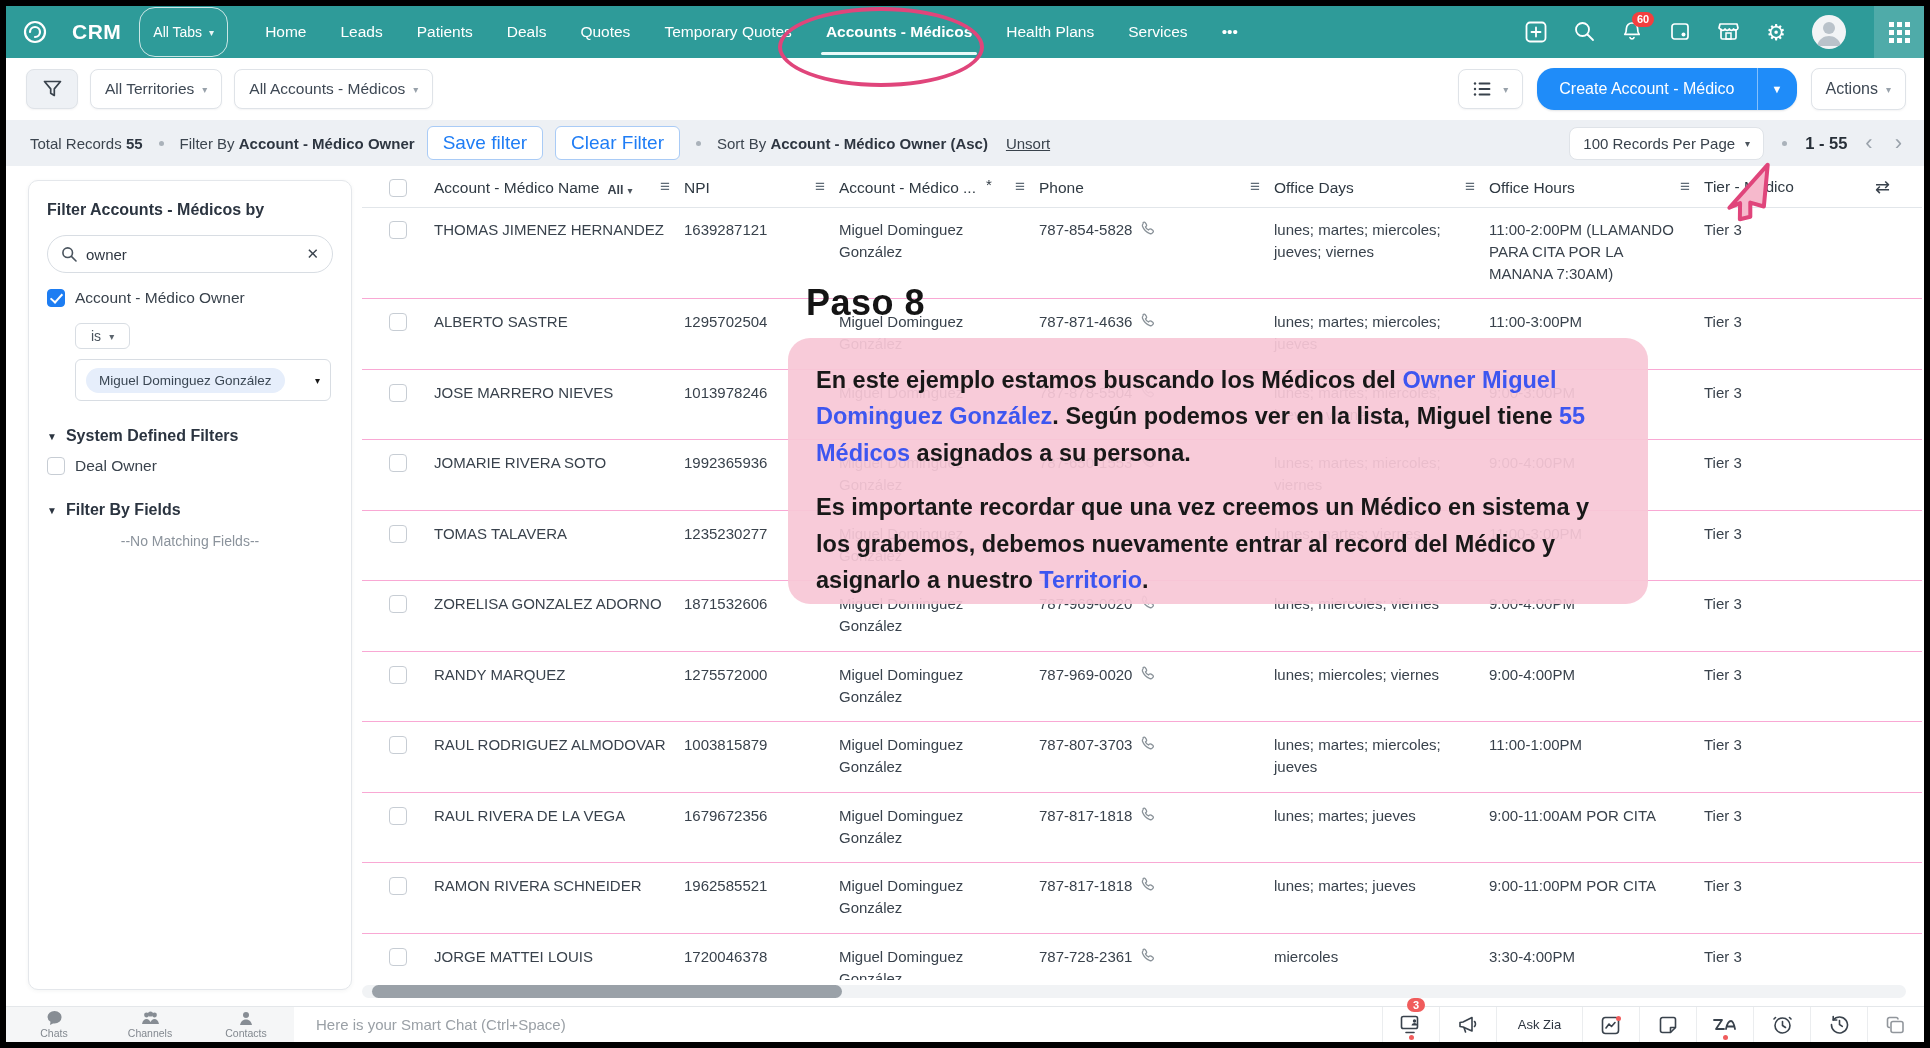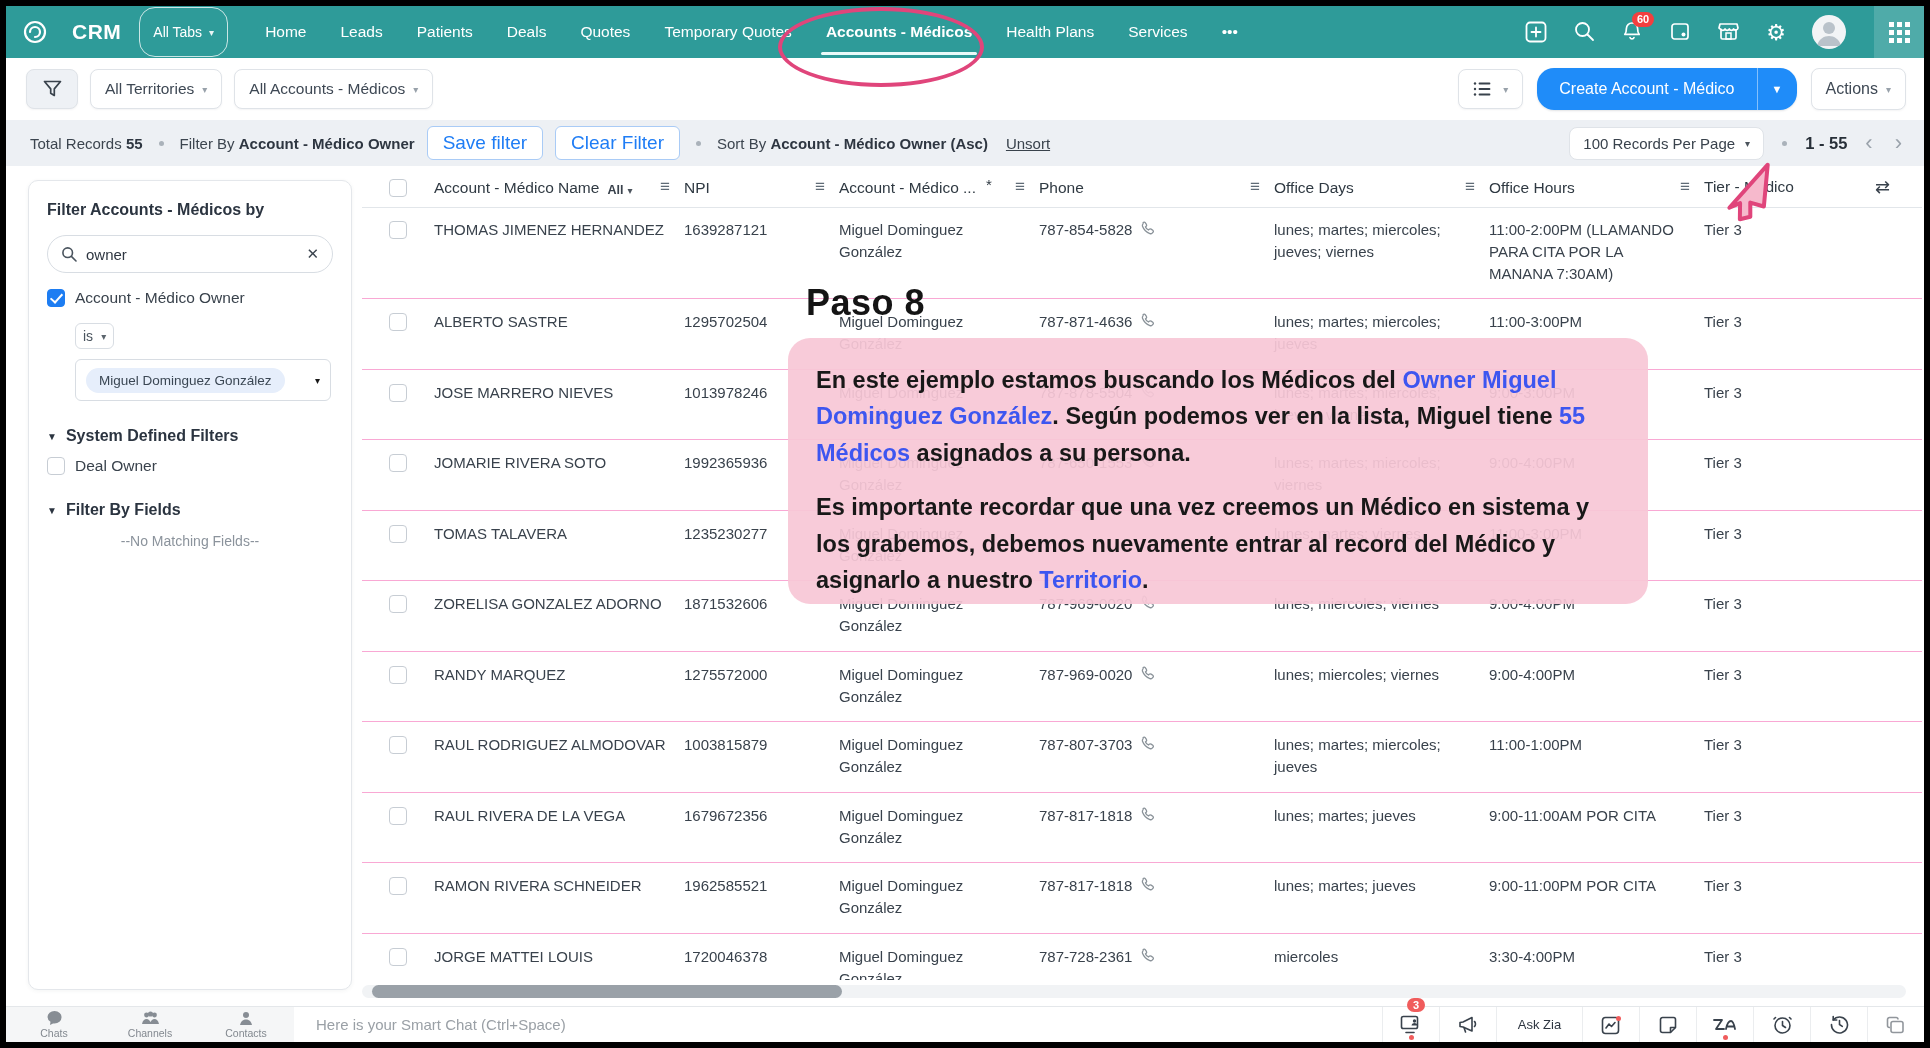--- a/index.html
+++ b/index.html
@@ -54,21 +54,21 @@
   
   .side { position:absolute; left:22px; top:14px; width:324px; bottom:16px; background:#fff; border:1px solid #e4e7eb; border-radius:10px; box-shadow:0 1px 4px rgba(50,60,70,.06); padding:20px 18px; }
   .side h3 { font-size:16px; color:#2b3440; margin-bottom:16px; font-weight:bold; }
   .searchpill { display:flex; align-items:center; gap:9px; border:1px solid #d8dde3; border-radius:19px; height:38px; padding:0 13px; margin-bottom:16px; }
   .searchpill input { border:none; outline:none; flex:1; font-size:15px; color:#2e3641; font-family:inherit; background:transparent; }
   .clearx { color:#3c454f; font-size:15px; cursor:pointer; }
   .chk-row { display:flex; align-items:center; gap:10px; font-size:15.5px; color:#39424c; margin:10px 0; }
   .cb { width:18px; height:18px; border:1px solid #c7cdd4; border-radius:4px; background:#fff; flex:0 0 auto; cursor:pointer; }
   .cb.on { background:#1d7df2; border-color:#1d7df2; position:relative; }
   .cb.on::after { content:""; position:absolute; left:5px; top:1px; width:5px; height:10px; border:solid #fff; border-width:0 2px 2px 0; transform:rotate(42deg); }
-  .isbox { margin:6px 0 10px 28px; display:inline-flex; align-items:center; gap:8px; border:1px solid #d8dde3; border-radius:6px; padding:4px 7px; font-size:14px; color:#4a545e; cursor:pointer; }
+  .isbox { margin:6px 0 10px 28px; display:inline-flex; align-items:center; gap:8px; border:1px solid #d8dde3; border-radius:6px; padding:4px 15px; font-size:14px; color:#4a545e; cursor:pointer; }
   .ownersel { margin-left:28px; width:256px; border:1px solid #d8dde3; border-radius:6px; height:42px; display:flex; align-items:center; padding:0 10px; justify-content:space-between; cursor:pointer; }
   .ownerchip { background:#e6eefb; border-radius:14px; padding:5px 13px; font-size:13.5px; color:#3b4754; white-space:nowrap; }
   .secthead { display:flex; align-items:center; gap:9px; font-size:16px; font-weight:bold; color:#2b3440; margin:26px 0 12px; cursor:pointer; }
   .tri { font-size:10px; color:#2b3440; }
   .nomatch { text-align:center; color:#8b939c; font-size:14px; margin-top:14px; }
 
   
   .tablewrap { position:absolute; left:356px; top:0; right:2px; bottom:0; }
   .trow { display:grid; grid-template-columns:72px 250px 155px 200px 235px 215px 215px 150px 46px; align-items:start; }
   .thead { border-bottom:1px solid #e2e6ea; background:#fff; padding:10px 0 9px; position:relative; }

